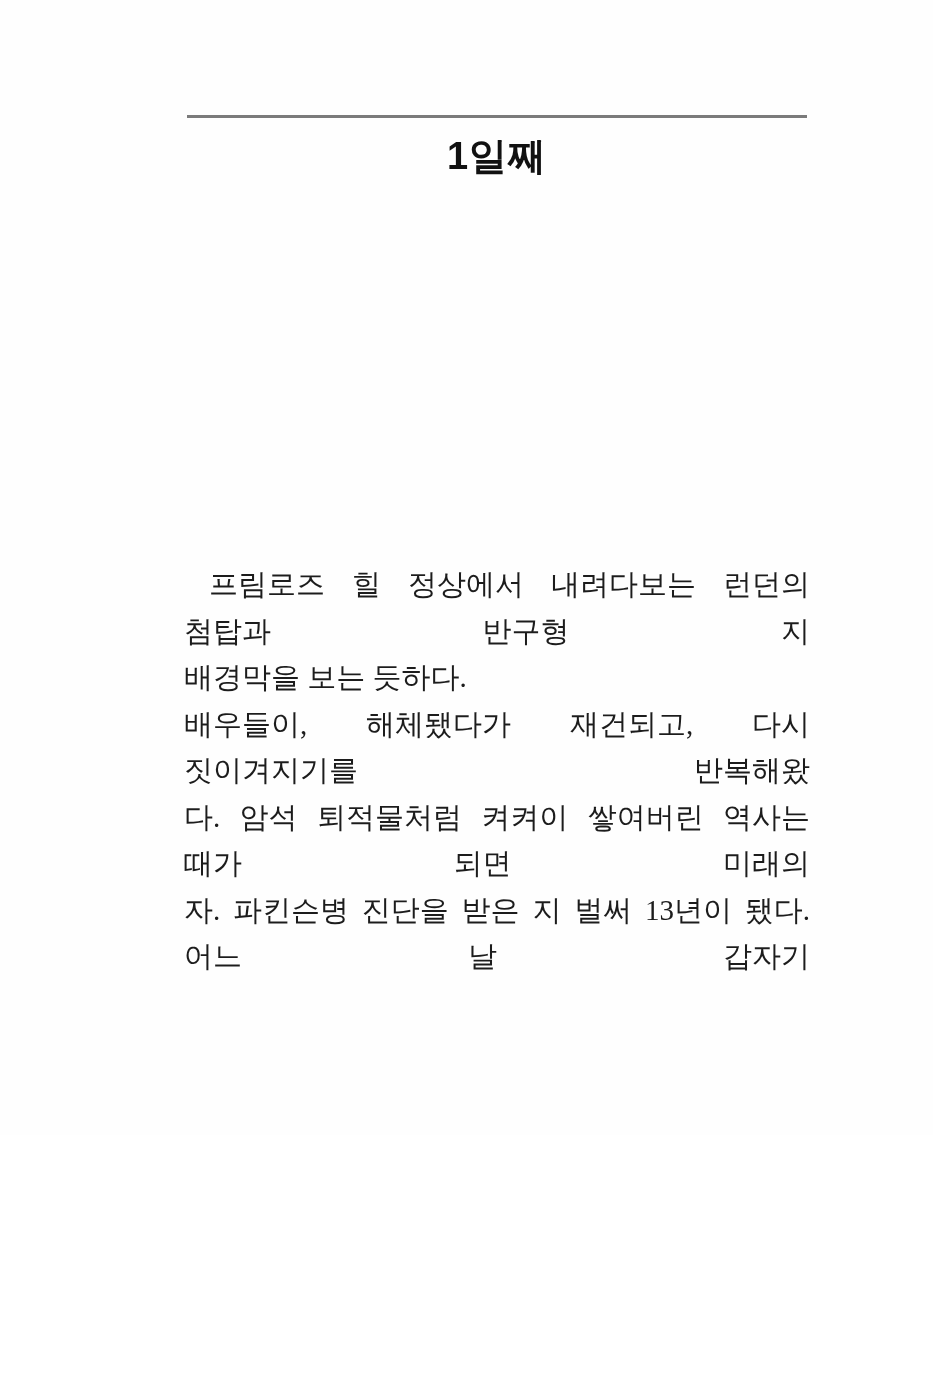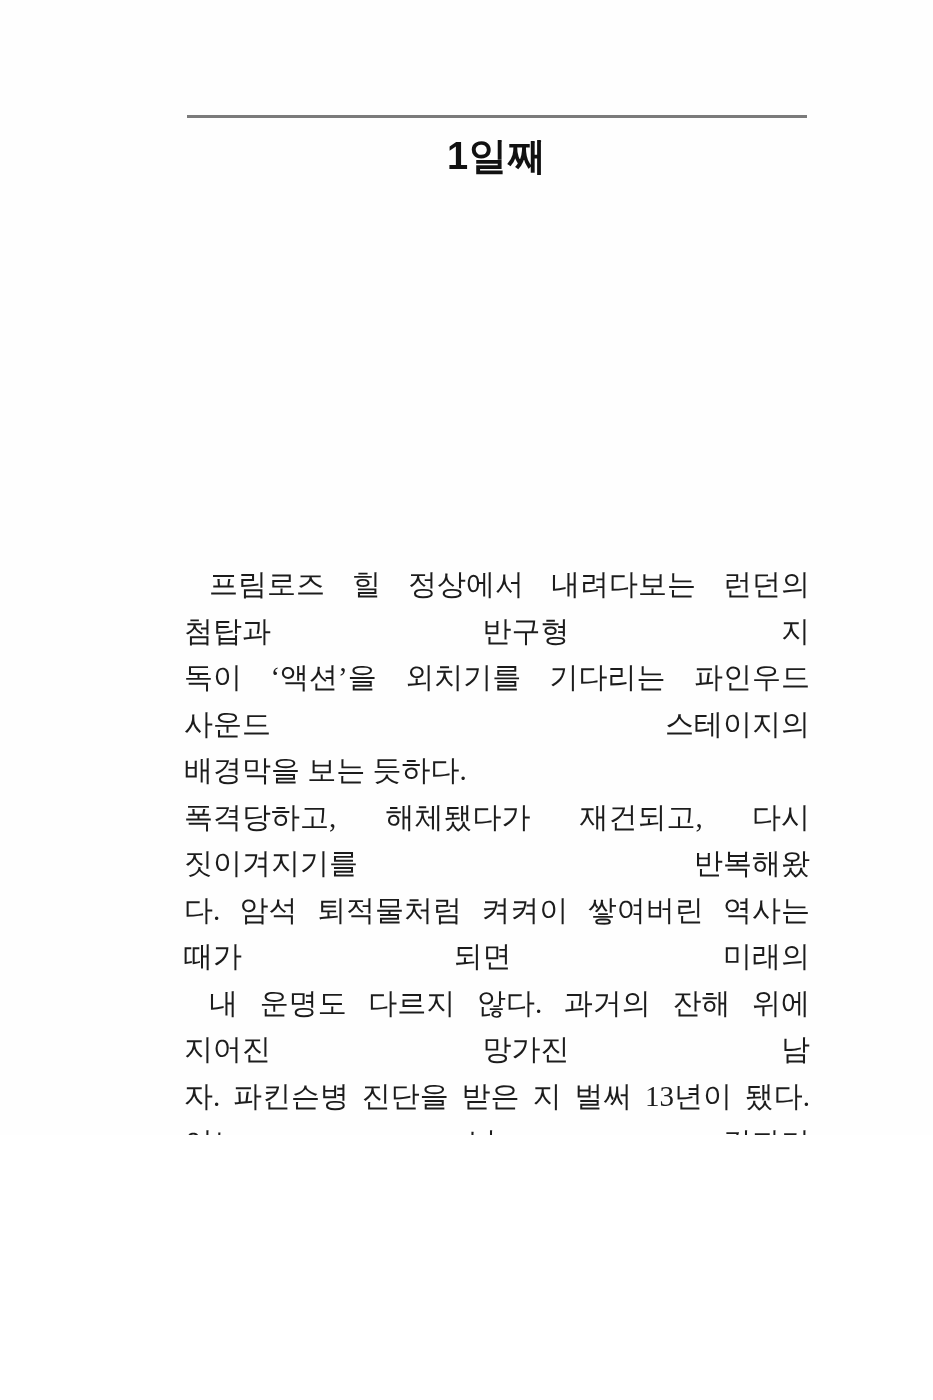--- a/index.html
+++ b/index.html
@@ -72,26 +72,24 @@
 
 <div class="page">
 
   <div class="rule"></div>
 
   <h1 class="title">1일째</h1>
 
   <div class="body-text">
 
     <div class="line para-start">프림로즈 힐 정상에서 내려다보는 런던의 첨탑과 반구형 지</div>
-    <div class="line">독이 ‘액션’을 외치기를 기다리는 파인우드 사운드 스테이지의</div>
     <div class="line para-end">배경막을 보는 듯하다.</div>
 
-    <div class="line">폭격당하고, 해체됐다가 재건되고, 다시 짓이겨지기를 반복해왔</div>
+    <div class="line">배우들이, 해체됐다가 재건되고, 다시 짓이겨지기를 반복해왔</div>
     <div class="line">다. 암석 퇴적물처럼 켜켜이 쌓여버린 역사는 때가 되면 미래의</div>
 
-    <div class="line para-start">내 운명도 다르지 않다. 과거의 잔해 위에 지어진 망가진 남</div>
     <div class="line">자. 파킨슨병 진단을 받은 지 벌써 13년이 됐다. 어느 날 갑자기</div>
 
   </div>
 
   <div class="page-number">11</div>
 
 </div>
 
 </body></html>

